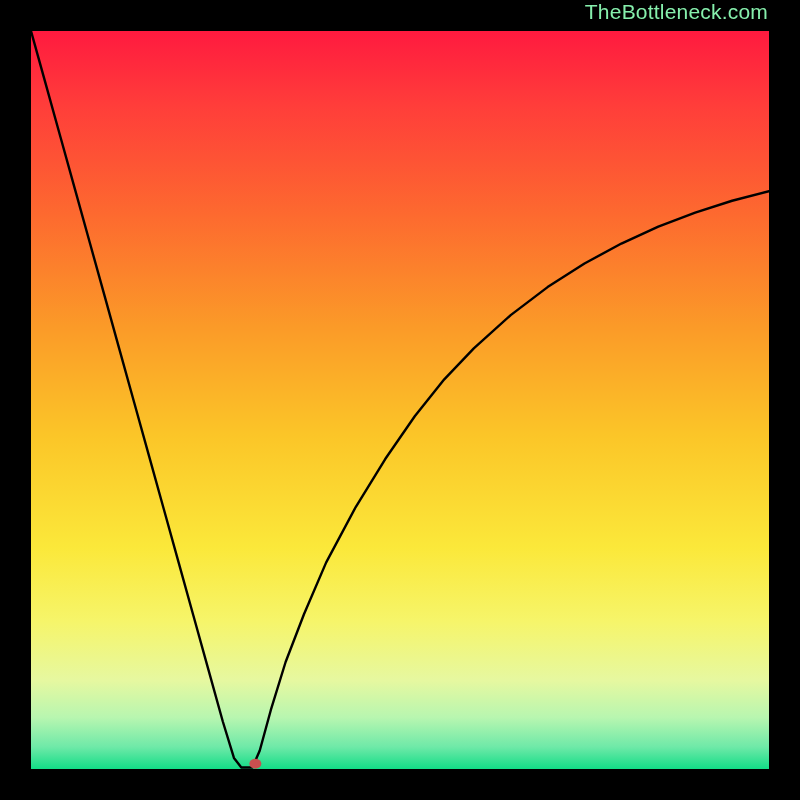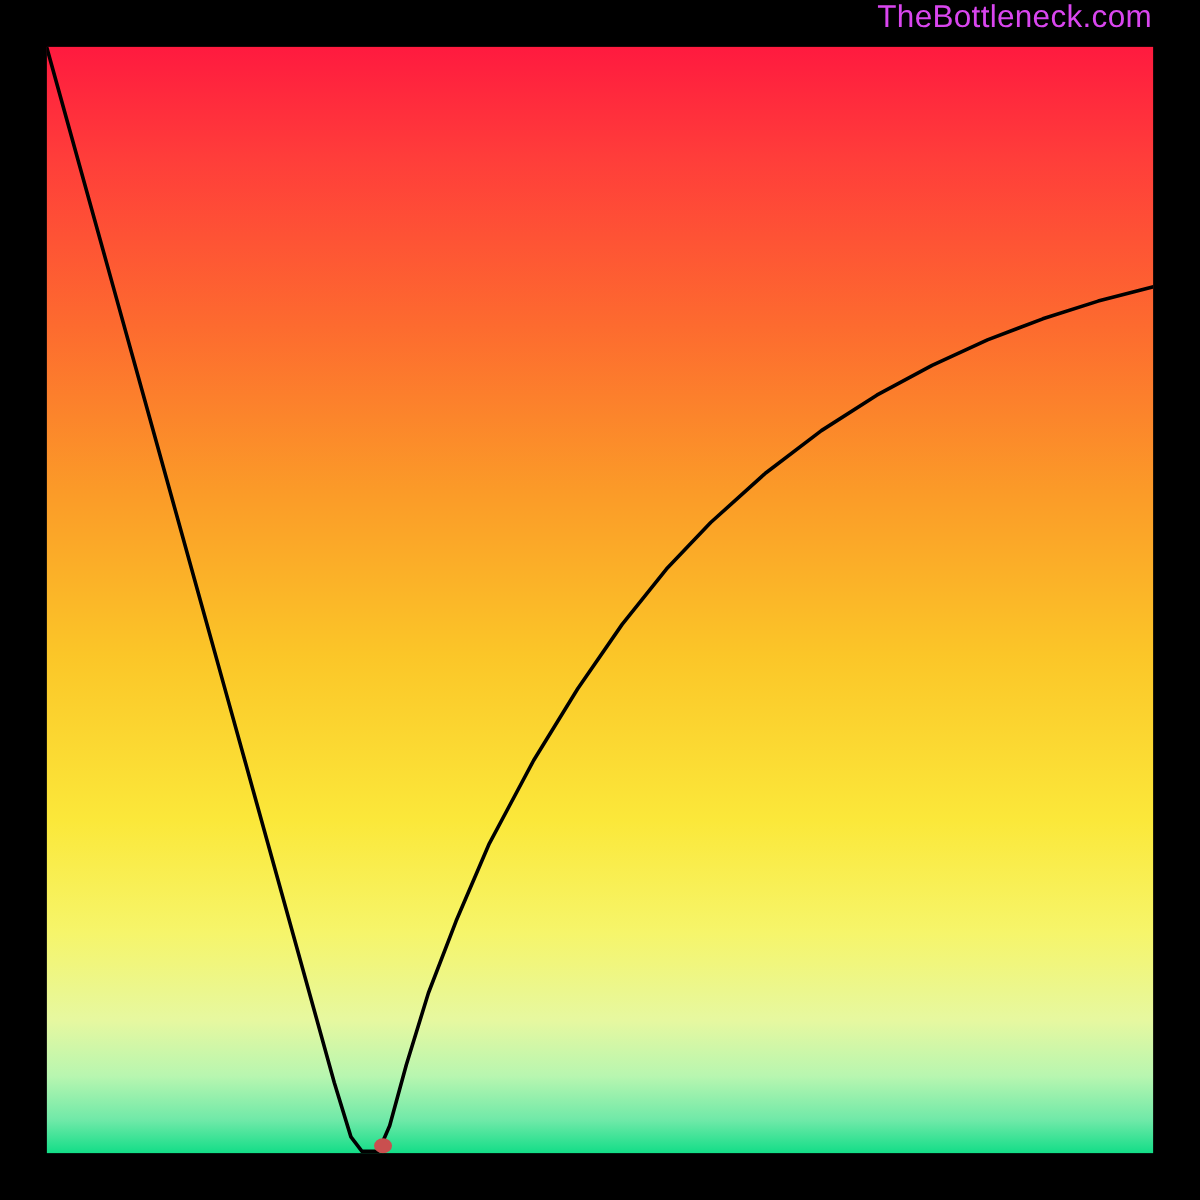--- a/index.html
+++ b/index.html
@@ -23,21 +23,21 @@
     left: 31px;
     top: 31px;
     width: 738px;
     height: 738px;
     overflow: hidden;
   }
   .watermark {
     position: absolute;
     top: 0px;
     right: 32px;
-    color: #d946ef;
+    color: #86efac;
     font-family: Arial, Helvetica, sans-serif;
     font-size: 21px;
     font-weight: 500;
     letter-spacing: 0.2px;
   }
   svg { display: block; }
 </style>
 </head>
 <body>
 

